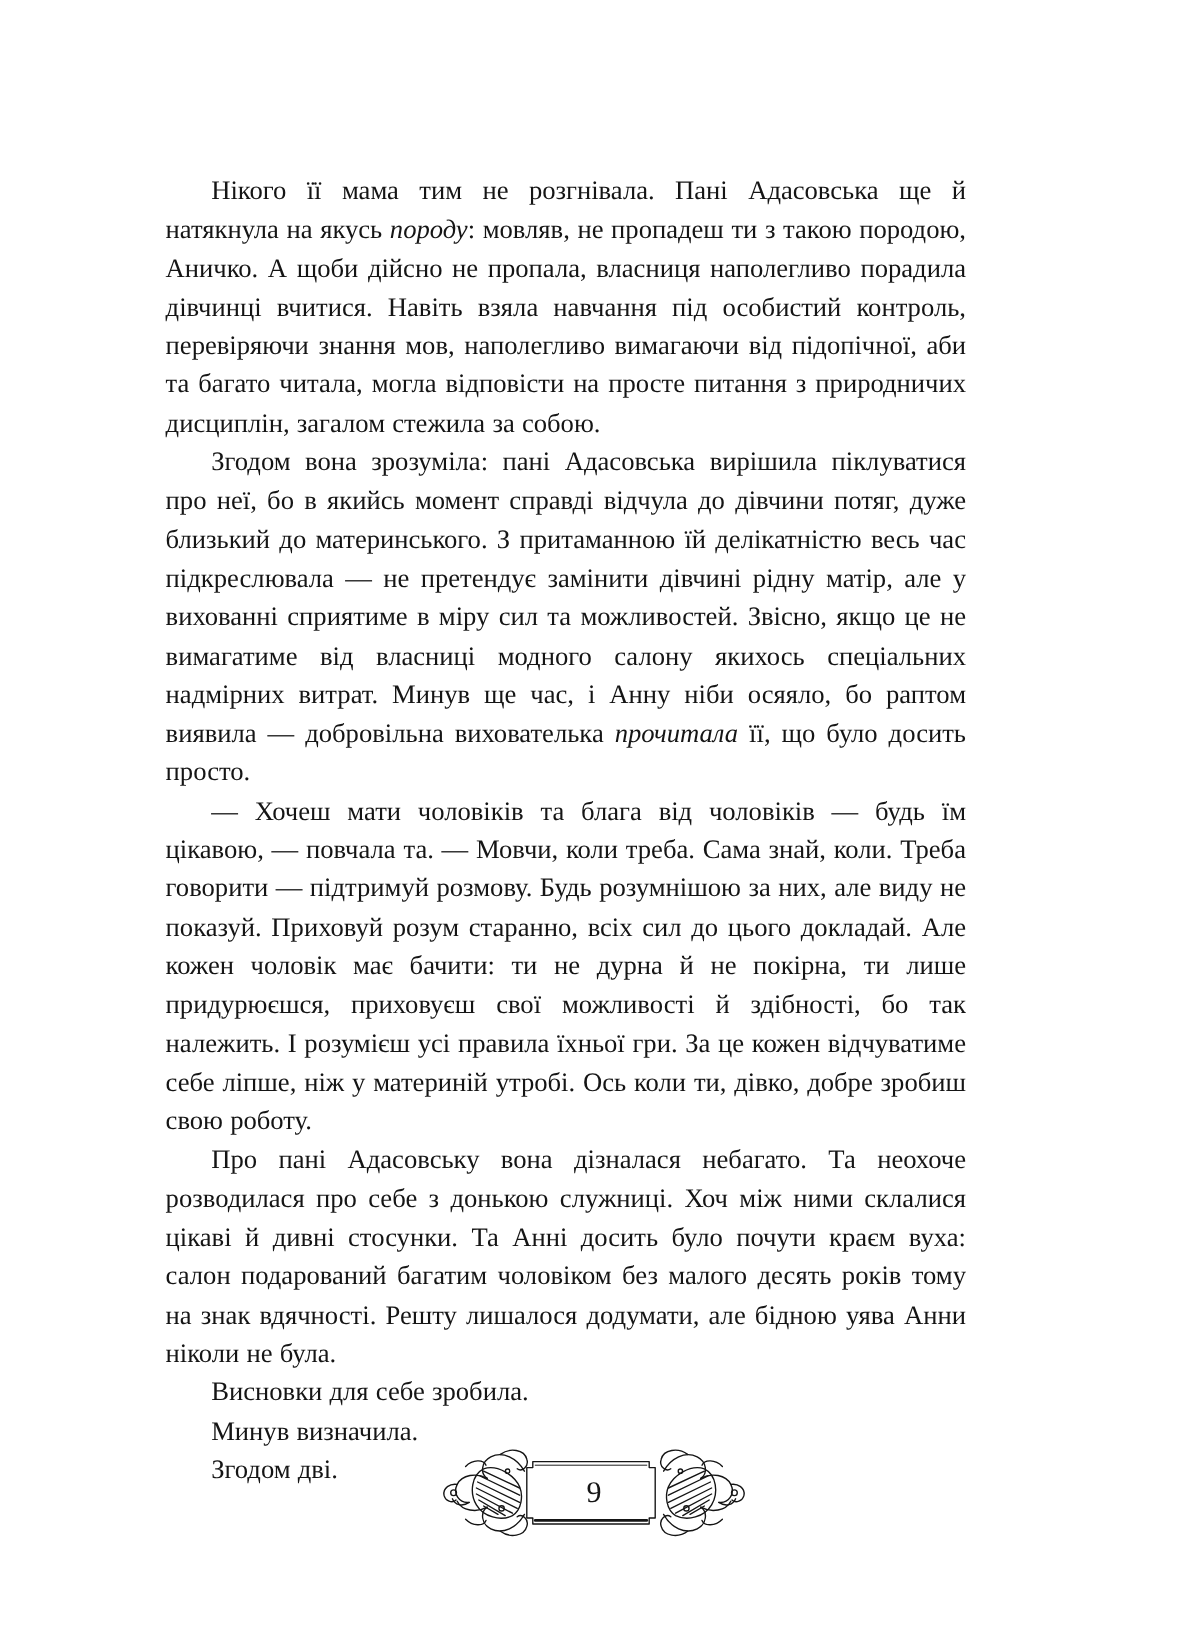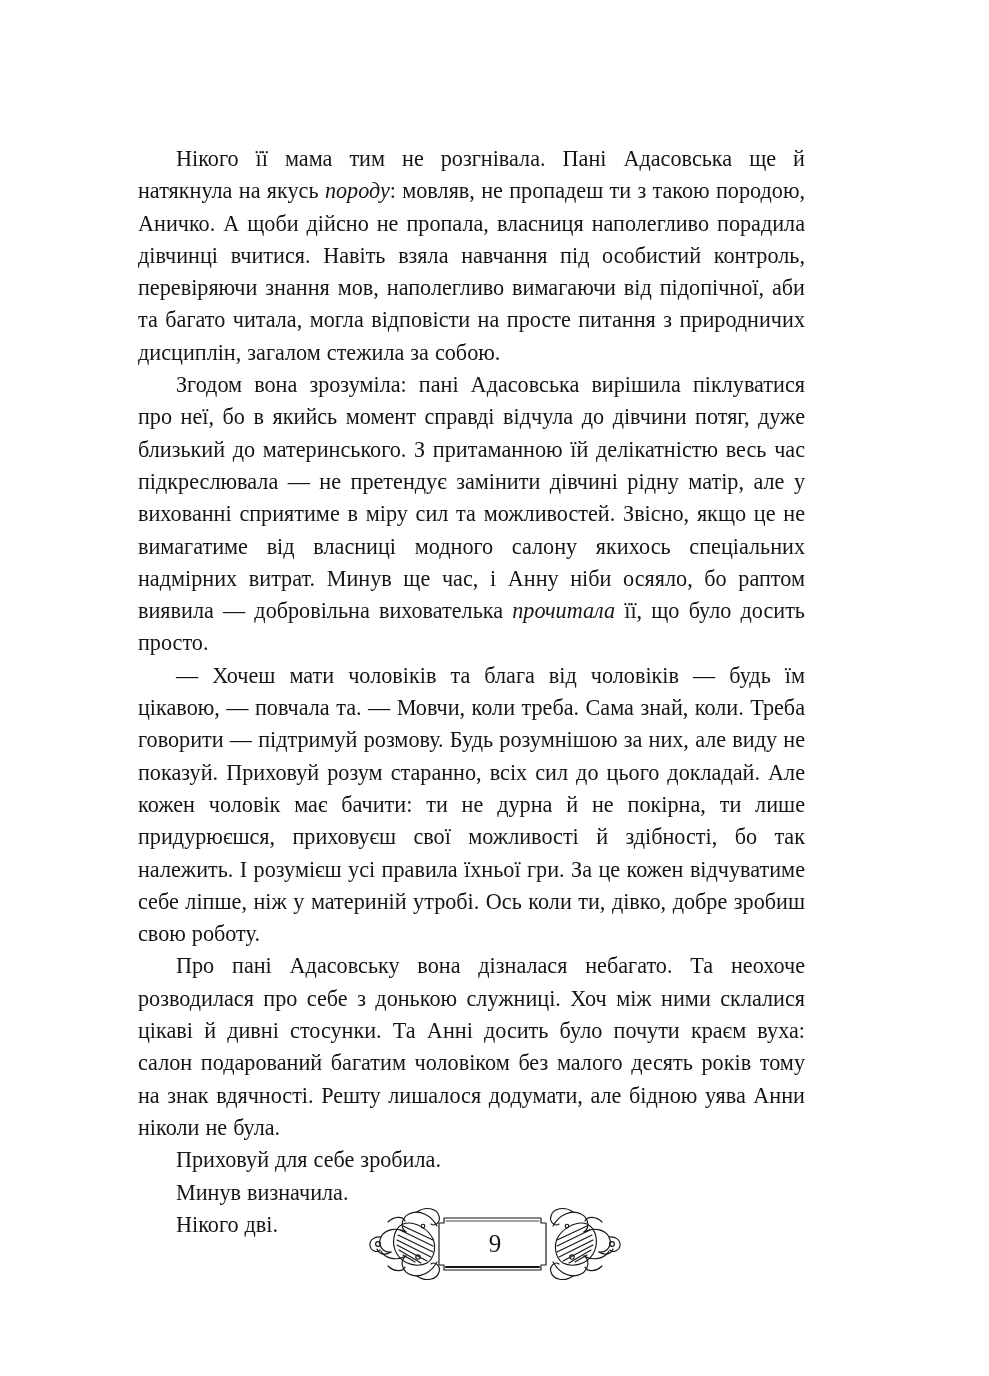--- a/index.html
+++ b/index.html
@@ -60,23 +60,23 @@
 </head>
 <body>
 
 <div class="page">
 
   <div class="text-block">
     <p class="para"><span>Нікого її мама тим не розгнівала. Пані Адасовська ще й натякнула на якусь </span><i>породу</i><span>: мовляв, не пропадеш ти з такою породою, Аничко. А щоби дійсно не пропала, власниця наполегливо порадила дівчинці вчитися. Навіть взяла навчання під особистий контроль, перевіряючи знання мов, наполегливо вимагаючи від підопічної, аби та багато читала, могла відповісти на просте питання з природничих дисциплін, загалом стежила за собою.</span></p>
     <p class="para"><span>Згодом вона зрозуміла: пані Адасовська вирішила піклуватися про неї, бо в якийсь момент справді відчула до дівчини потяг, дуже близький до материнського. З притаманною їй делікатністю весь час підкреслювала — не претендує замінити дівчині рідну матір, але у вихованні сприятиме в міру сил та можливостей. Звісно, якщо це не вимагатиме від власниці модного салону якихось спеціальних надмірних витрат. Минув ще час, і Анну ніби осяяло, бо раптом виявила — добровільна вихователька </span><i>прочитала</i><span> її, що було досить просто.</span></p>
     <p class="para"><span>— Хочеш мати чоловіків та блага від чоловіків — будь їм цікавою, — повчала та. — Мовчи, коли треба. Сама знай, коли. Треба говорити — підтримуй розмову. Будь розумнішою за них, але виду не показуй. Приховуй розум старанно, всіх сил до цього докладай. Але кожен чоловік має бачити: ти не дурна й не покірна, ти лише придурюєшся, приховуєш свої можливості й здібності, бо так належить. І розумієш усі правила їхньої гри. За це кожен відчуватиме себе ліпше, ніж у материній утробі. Ось коли ти, дівко, добре зробиш свою роботу.</span></p>
     <p class="para"><span>Про пані Адасовську вона дізналася небагато. Та неохоче розводилася про себе з донькою служниці. Хоч між ними склалися цікаві й дивні стосунки. Та Анні досить було почути краєм вуха: салон подарований багатим чоловіком без малого десять років тому на знак вдячності. Решту лишалося додумати, але бідною уява Анни ніколи не була.</span></p>
-    <p class="para"><span>Приховуй для себе зробила.</span></p>
+    <p class="para"><span>Висновки для себе зробила.</span></p>
     <p class="para"><span>Минув визначила.</span></p>
-    <p class="para"><span>Нікого дві.</span></p>
+    <p class="para"><span>Згодом дві.</span></p>
   </div>
 
   <div class="folio">
     <svg width="300" height="96" viewBox="0 0 300 96">
       <g fill="none" stroke="#151515" stroke-width="1.15" stroke-linecap="round" stroke-linejoin="round">
 
         <g>
           <path d="M 99 22 L 196 22 L 196 27 L 201 27 L 201 69 L 196 69 L 196 74 L 99 74 L 99 69 L 94 69 L 94 27 L 99 27 Z"></path>
           <path d="M 101 25 L 194 25" stroke-width="0.8"></path>
           <path d="M 101 71 L 194 71" stroke-width="2.2"></path>

